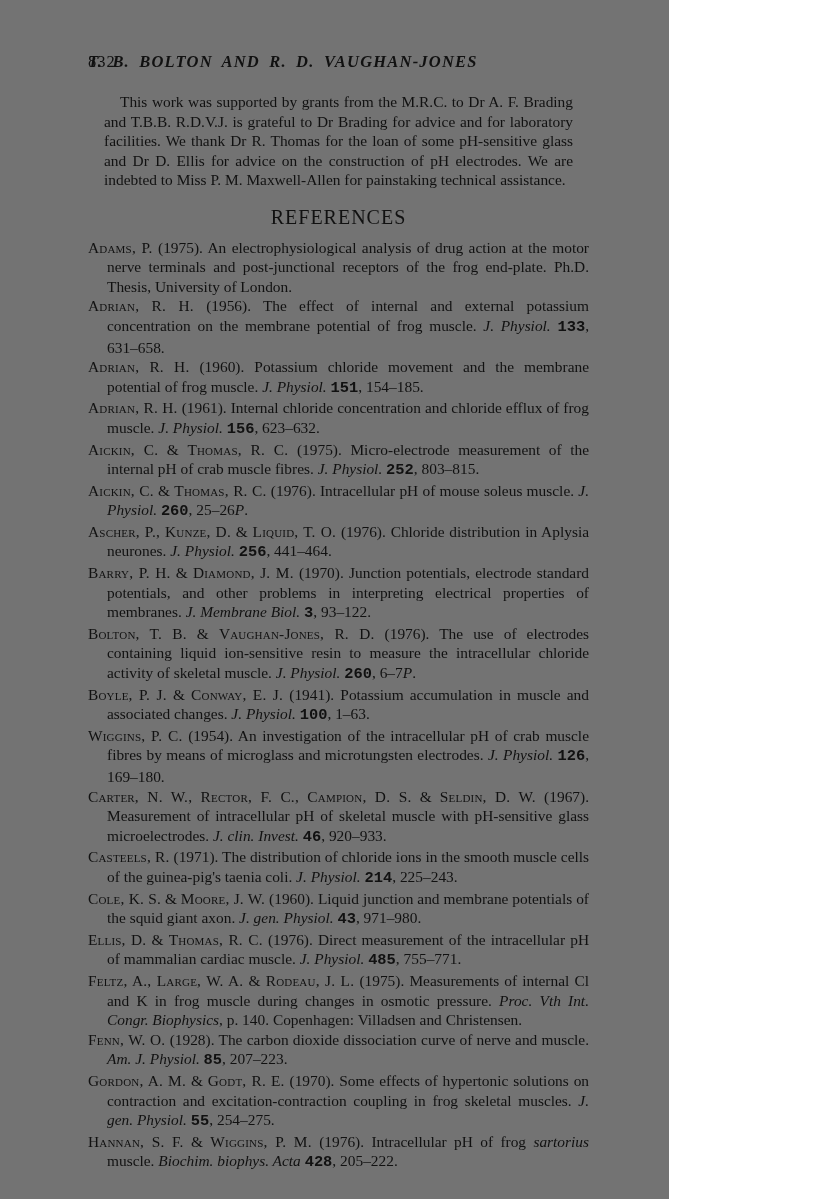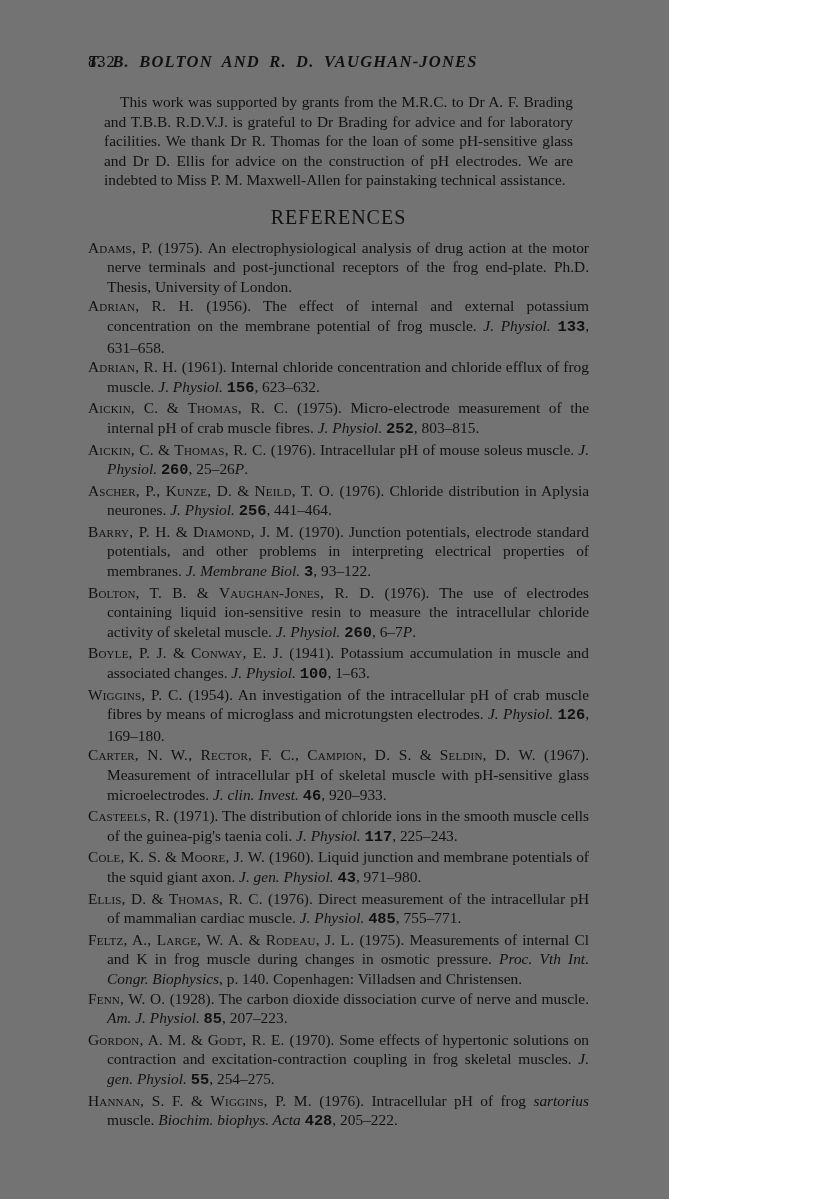--- a/index.html
+++ b/index.html
@@ -76,30 +76,31 @@
     <span class="running-head">T. B. BOLTON AND R. D. VAUGHAN-JONES</span>
   </header>
 
   <p class="acknowledgment">This work was supported by grants from the M.R.C. to Dr A. F. Brading and T.B.B. R.D.V.J. is grateful to Dr Brading for advice and for laboratory facilities. We thank Dr R. Thomas for the loan of some pH-sensitive glass and Dr D. Ellis for advice on the construction of pH electrodes. We are indebted to Miss P. M. Maxwell-Allen for painstaking technical assistance.</p>
 
   <h2 class="refs-heading">REFERENCES</h2>
 
   <div class="ref-list">
       <p class="ref"><span class="seg-sc">Adams, P.</span><span class="seg-n"> (1975). An electrophysiological analysis of drug action at the motor nerve terminals and post-junctional receptors of the frog end-plate. Ph.D. Thesis, University of London.</span></p>
       <p class="ref"><span class="seg-sc">Adrian, R. H.</span><span class="seg-n"> (1956). The effect of internal and external potassium concentration on the membrane potential of frog muscle. </span><span class="seg-i">J. Physiol. </span><span class="seg-b">133</span><span class="seg-n">, 631–658.</span></p>
+      <p class="ref"><span class="seg-sc">Adrian, R. H.</span><span class="seg-n"> (1960). Potassium chloride movement and the membrane potential of frog muscle. </span><span class="seg-i">J. Physiol. </span><span class="seg-b">151</span><span class="seg-n">, 154–185.</span></p>
       <p class="ref"><span class="seg-sc">Adrian, R. H.</span><span class="seg-n"> (1961). Internal chloride concentration and chloride efflux of frog muscle. </span><span class="seg-i">J. Physiol. </span><span class="seg-b">156</span><span class="seg-n">, 623–632.</span></p>
       <p class="ref"><span class="seg-sc">Aickin, C.</span><span class="seg-n"> &amp; </span><span class="seg-sc">Thomas, R. C.</span><span class="seg-n"> (1975). Micro-electrode measurement of the internal pH of crab muscle fibres. </span><span class="seg-i">J. Physiol. </span><span class="seg-b">252</span><span class="seg-n">, 803–815.</span></p>
       <p class="ref"><span class="seg-sc">Aickin, C.</span><span class="seg-n"> &amp; </span><span class="seg-sc">Thomas, R. C.</span><span class="seg-n"> (1976). Intracellular pH of mouse soleus muscle. </span><span class="seg-i">J. Physiol. </span><span class="seg-b">260</span><span class="seg-n">, 25–26</span><span class="seg-i">P</span><span class="seg-n">.</span></p>
-      <p class="ref"><span class="seg-sc">Ascher, P., Kunze, D.</span><span class="seg-n"> &amp; </span><span class="seg-sc">Neild, T. O.</span><span class="seg-n"> (1976). Chloride distribution in Aplysia neurones. </span><span class="seg-i">J. Physiol. </span><span class="seg-b">256</span><span class="seg-n">, 441–464.</span></p>
+      <p class="ref"><span class="seg-sc">Ascher, P., Kunze, D.</span><span class="seg-n"> &amp; </span><span class="seg-sc">Liquid, T. O.</span><span class="seg-n"> (1976). Chloride distribution in Aplysia neurones. </span><span class="seg-i">J. Physiol. </span><span class="seg-b">256</span><span class="seg-n">, 441–464.</span></p>
       <p class="ref"><span class="seg-sc">Barry, P. H.</span><span class="seg-n"> &amp; </span><span class="seg-sc">Diamond, J. M.</span><span class="seg-n"> (1970). Junction potentials, electrode standard potentials, and other problems in interpreting electrical properties of membranes. </span><span class="seg-i">J. Membrane Biol. </span><span class="seg-b">3</span><span class="seg-n">, 93–122.</span></p>
       <p class="ref"><span class="seg-sc">Bolton, T. B.</span><span class="seg-n"> &amp; </span><span class="seg-sc">Vaughan-Jones, R. D.</span><span class="seg-n"> (1976). The use of electrodes containing liquid ion-sensitive resin to measure the intracellular chloride activity of skeletal muscle. </span><span class="seg-i">J. Physiol. </span><span class="seg-b">260</span><span class="seg-n">, 6–7</span><span class="seg-i">P</span><span class="seg-n">.</span></p>
       <p class="ref"><span class="seg-sc">Boyle, P. J.</span><span class="seg-n"> &amp; </span><span class="seg-sc">Conway, E. J.</span><span class="seg-n"> (1941). Potassium accumulation in muscle and associated changes. </span><span class="seg-i">J. Physiol. </span><span class="seg-b">100</span><span class="seg-n">, 1–63.</span></p>
       <p class="ref"><span class="seg-sc">Wiggins, P. C.</span><span class="seg-n"> (1954). An investigation of the intracellular pH of crab muscle fibres by means of microglass and microtungsten electrodes. </span><span class="seg-i">J. Physiol. </span><span class="seg-b">126</span><span class="seg-n">, 169–180.</span></p>
       <p class="ref"><span class="seg-sc">Carter, N. W., Rector, F. C., Campion, D. S.</span><span class="seg-n"> &amp; </span><span class="seg-sc">Seldin, D. W.</span><span class="seg-n"> (1967). Measurement of intracellular pH of skeletal muscle with pH-sensitive glass microelectrodes. </span><span class="seg-i">J. clin. Invest. </span><span class="seg-b">46</span><span class="seg-n">, 920–933.</span></p>
-      <p class="ref"><span class="seg-sc">Casteels, R.</span><span class="seg-n"> (1971). The distribution of chloride ions in the smooth muscle cells of the guinea-pig's taenia coli. </span><span class="seg-i">J. Physiol. </span><span class="seg-b">117</span><span class="seg-n">, 225–243.</span></p>
+      <p class="ref"><span class="seg-sc">Casteels, R.</span><span class="seg-n"> (1971). The distribution of chloride ions in the smooth muscle cells of the guinea-pig's taenia coli. </span><span class="seg-i">J. Physiol. </span><span class="seg-b">214</span><span class="seg-n">, 225–243.</span></p>
       <p class="ref"><span class="seg-sc">Cole, K. S.</span><span class="seg-n"> &amp; </span><span class="seg-sc">Moore, J. W.</span><span class="seg-n"> (1960). Liquid junction and membrane potentials of the squid giant axon. </span><span class="seg-i">J. gen. Physiol. </span><span class="seg-b">43</span><span class="seg-n">, 971–980.</span></p>
       <p class="ref"><span class="seg-sc">Ellis, D.</span><span class="seg-n"> &amp; </span><span class="seg-sc">Thomas, R. C.</span><span class="seg-n"> (1976). Direct measurement of the intracellular pH of mammalian cardiac muscle. </span><span class="seg-i">J. Physiol. </span><span class="seg-b">485</span><span class="seg-n">, 755–771.</span></p>
       <p class="ref"><span class="seg-sc">Feltz, A., Large, W. A.</span><span class="seg-n"> &amp; </span><span class="seg-sc">Rodeau, J. L.</span><span class="seg-n"> (1975). Measurements of internal Cl and K in frog muscle during changes in osmotic pressure. </span><span class="seg-i">Proc. Vth Int. Congr. Biophysics</span><span class="seg-n">, p. 140. Copenhagen: Villadsen and Christensen.</span></p>
       <p class="ref"><span class="seg-sc">Fenn, W. O.</span><span class="seg-n"> (1928). The carbon dioxide dissociation curve of nerve and muscle. </span><span class="seg-i">Am. J. Physiol. </span><span class="seg-b">85</span><span class="seg-n">, 207–223.</span></p>
       <p class="ref"><span class="seg-sc">Gordon, A. M.</span><span class="seg-n"> &amp; </span><span class="seg-sc">Godt, R. E.</span><span class="seg-n"> (1970). Some effects of hypertonic solutions on contraction and excitation-contraction coupling in frog skeletal muscles. </span><span class="seg-i">J. gen. Physiol. </span><span class="seg-b">55</span><span class="seg-n">, 254–275.</span></p>
       <p class="ref"><span class="seg-sc">Hannan, S. F.</span><span class="seg-n"> &amp; </span><span class="seg-sc">Wiggins, P. M.</span><span class="seg-n"> (1976). Intracellular pH of frog </span><span class="seg-i">sartorius</span><span class="seg-n"> muscle. </span><span class="seg-i">Biochim. biophys. Acta </span><span class="seg-b">428</span><span class="seg-n">, 205–222.</span></p>
     </div>
 </div>
 
 </body></html>

